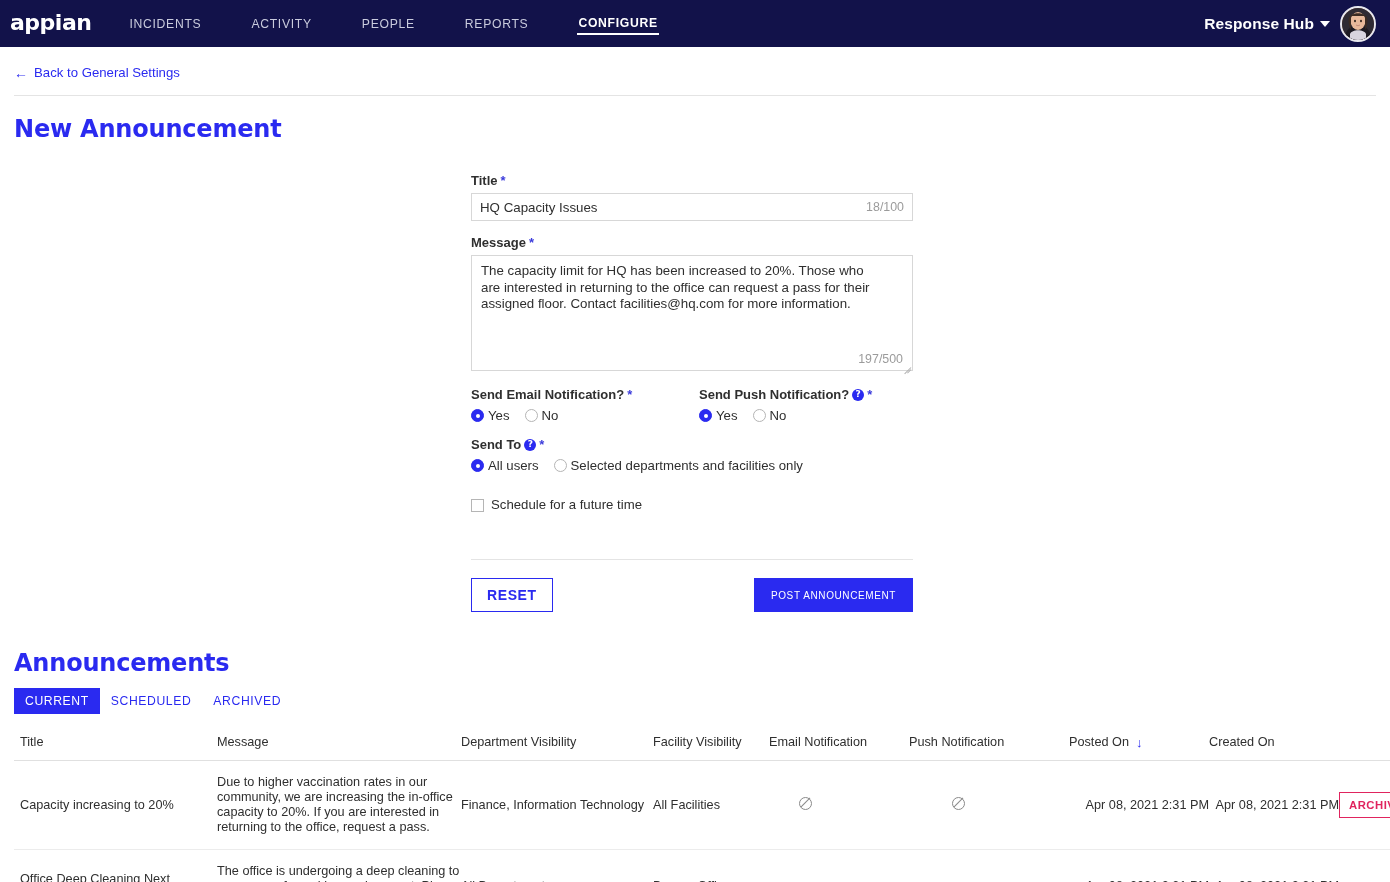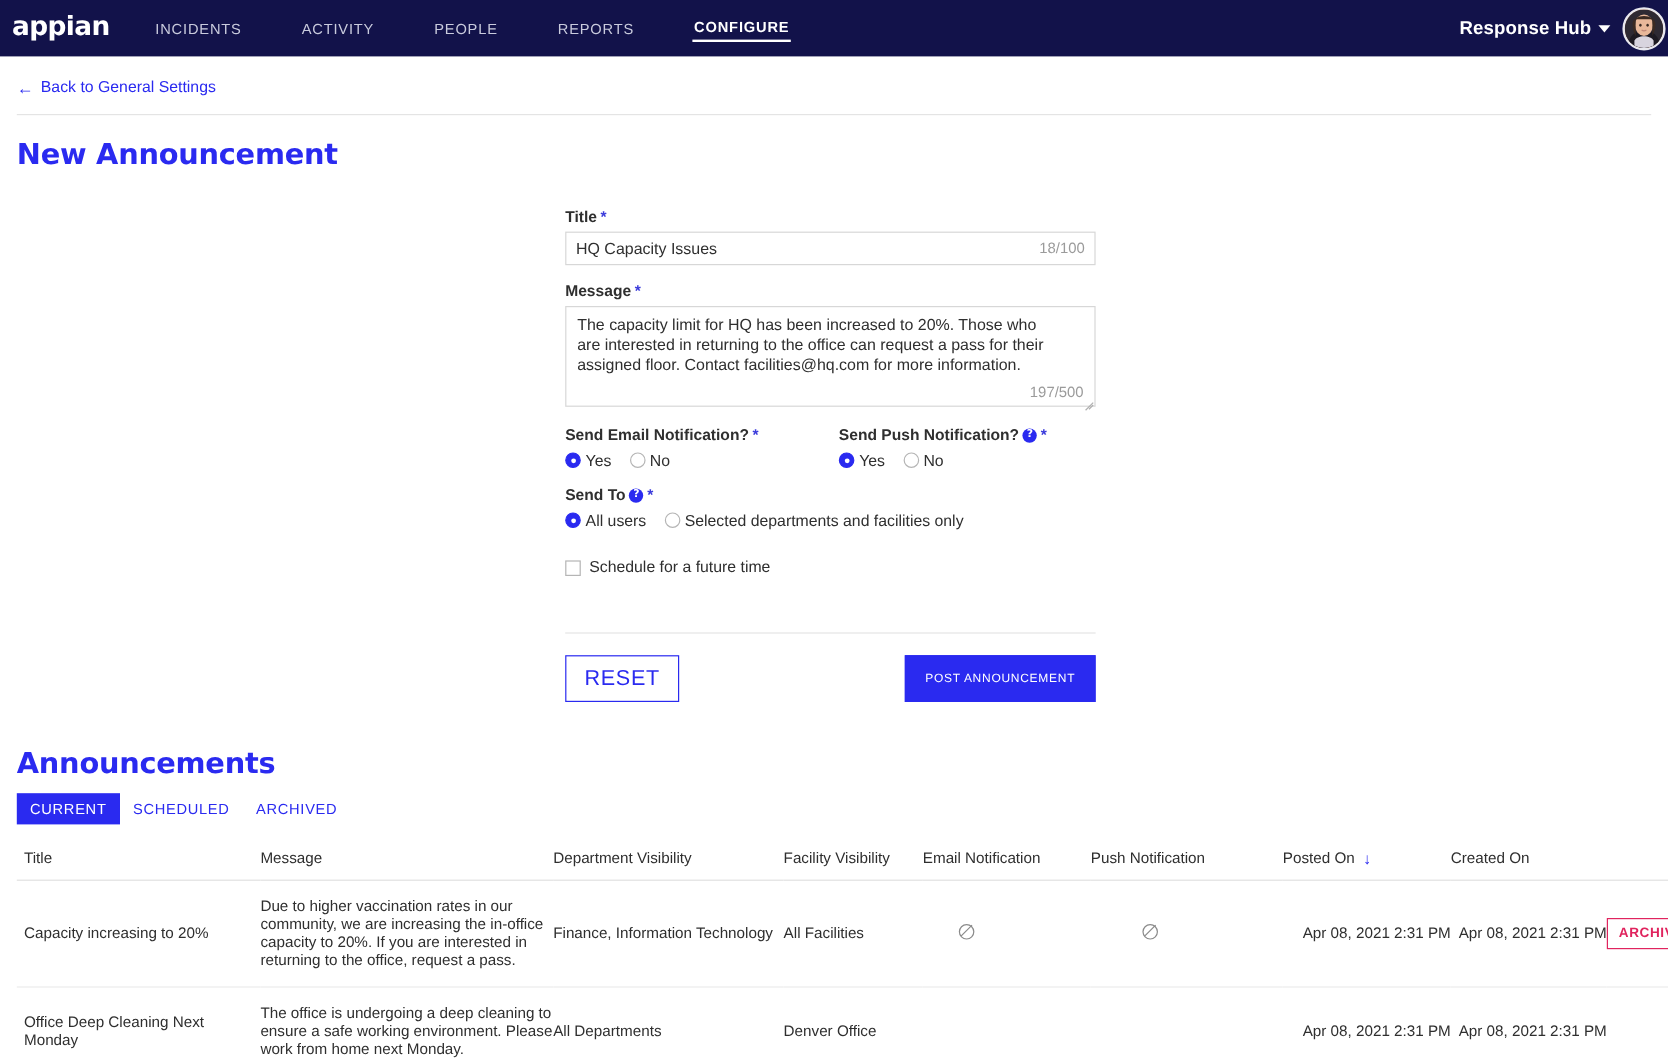--- a/index.html
+++ b/index.html
@@ -11,21 +11,21 @@
     color: #2f2f2f;
     overflow: hidden;
   }
 
   
   .topnav {
     height: 47px;
     background: #12124a;
     display: flex;
     align-items: center;
-    padding: 0 2px 0 10px;
+    padding: 0 14px 0 10px;
     position: relative;
   }
   .logo {
     font-size: 22px;
     font-weight: 700;
     color: #ffffff;
     letter-spacing: -0.5px;
     font-family: "DejaVu Sans", sans-serif;
     line-height: 1;
     padding-bottom: 2px;
@@ -165,21 +165,21 @@
     align-items: center;
     padding: 0 8px;
     font-size: 13.3px;
   }
   .input-val { flex: 1; color: #2f2f2f; }
   .counter { color: #9b9b9b; font-size: 12.4px; }
 
   .textarea-box {
     border: 1px solid #d7d7d7;
     background: #fff;
-    height: 84px;
+    height: 116px;
     padding: 7px 27px 0 9px;
     position: relative;
     margin-bottom: 16px;
   }
   .textarea-val {
     font-size: 13.3px;
     line-height: 16.5px;
     color: #2f2f2f;
   }
   .textarea-counter {
@@ -263,22 +263,22 @@
 
   .btn-row {
     display: flex;
     justify-content: space-between;
     margin-top: 18px;
   }
   .btn-reset {
     border: 1px solid #2a2af0;
     color: #2a2af0;
     background: #fff;
-    font-size: 18px;
-    font-weight: 400;
+    font-size: 14px;
+    font-weight: 700;
     letter-spacing: 0.6px;
     padding: 8px 15px;
     cursor: pointer;
     font-family: "Liberation Sans", sans-serif;
   }
   .btn-post {
     border: 1px solid #2a2af0;
     background: #2a2af0;
     color: #ffffff;
     font-size: 10px;

